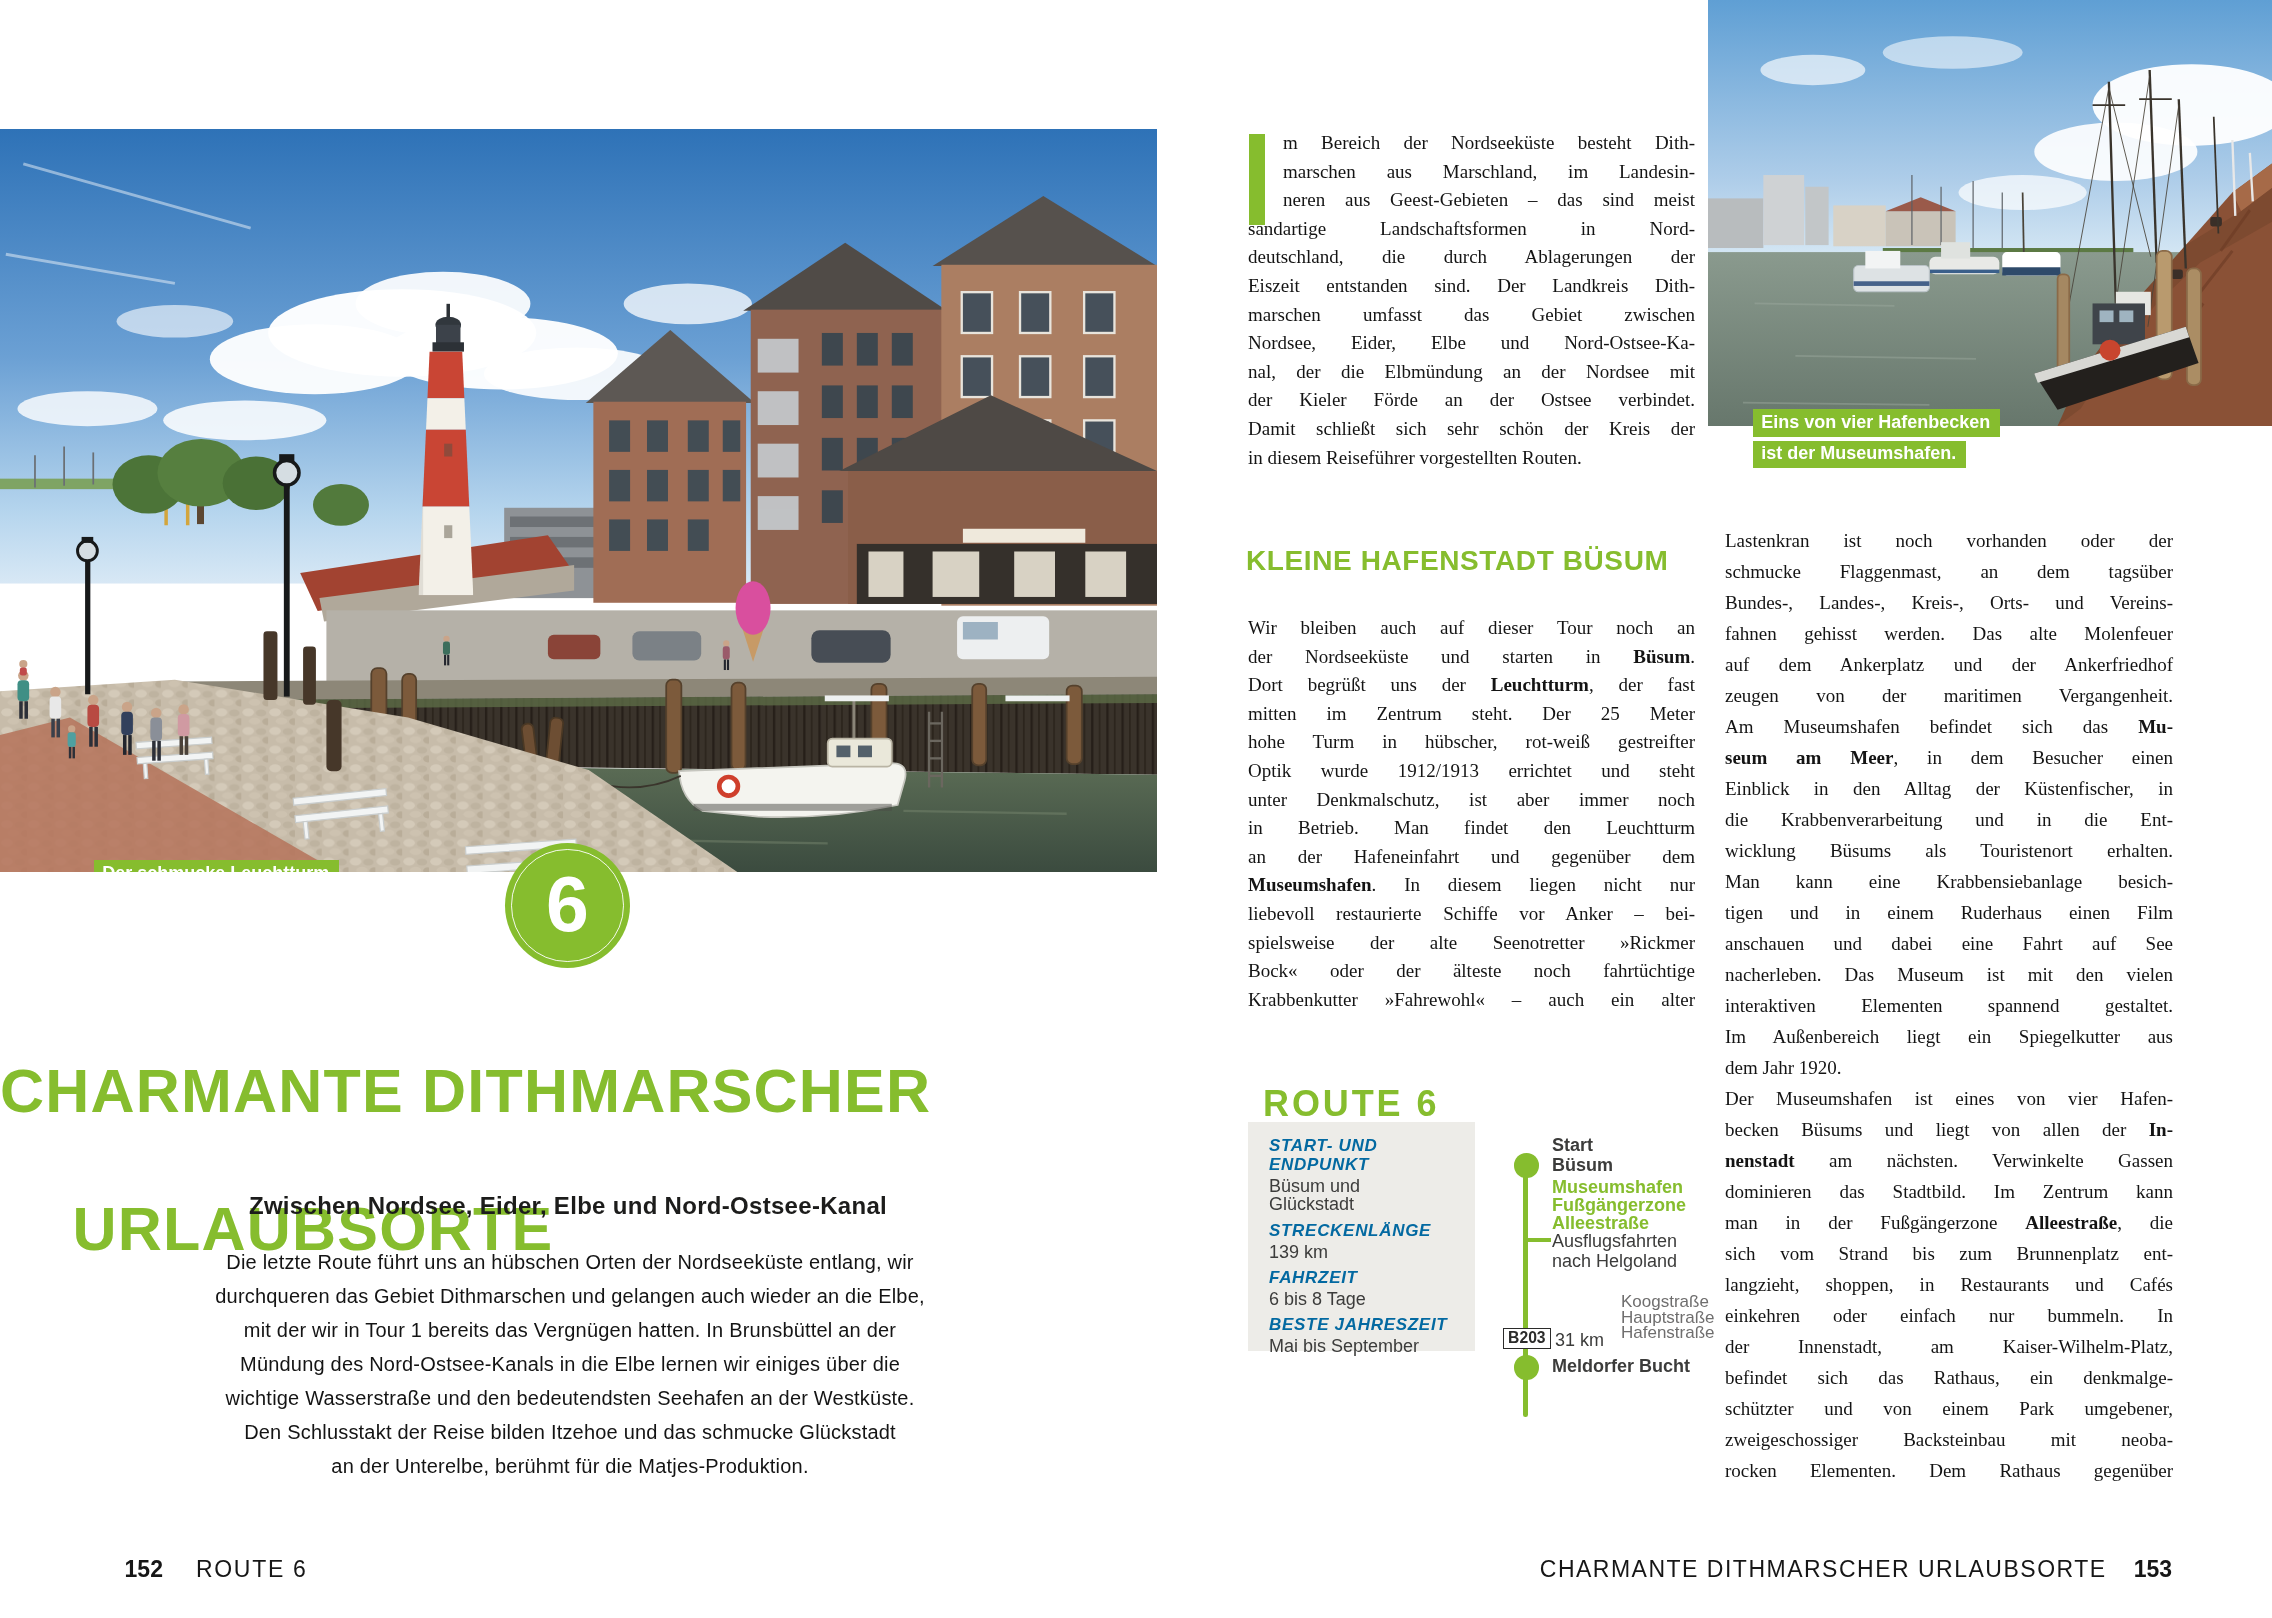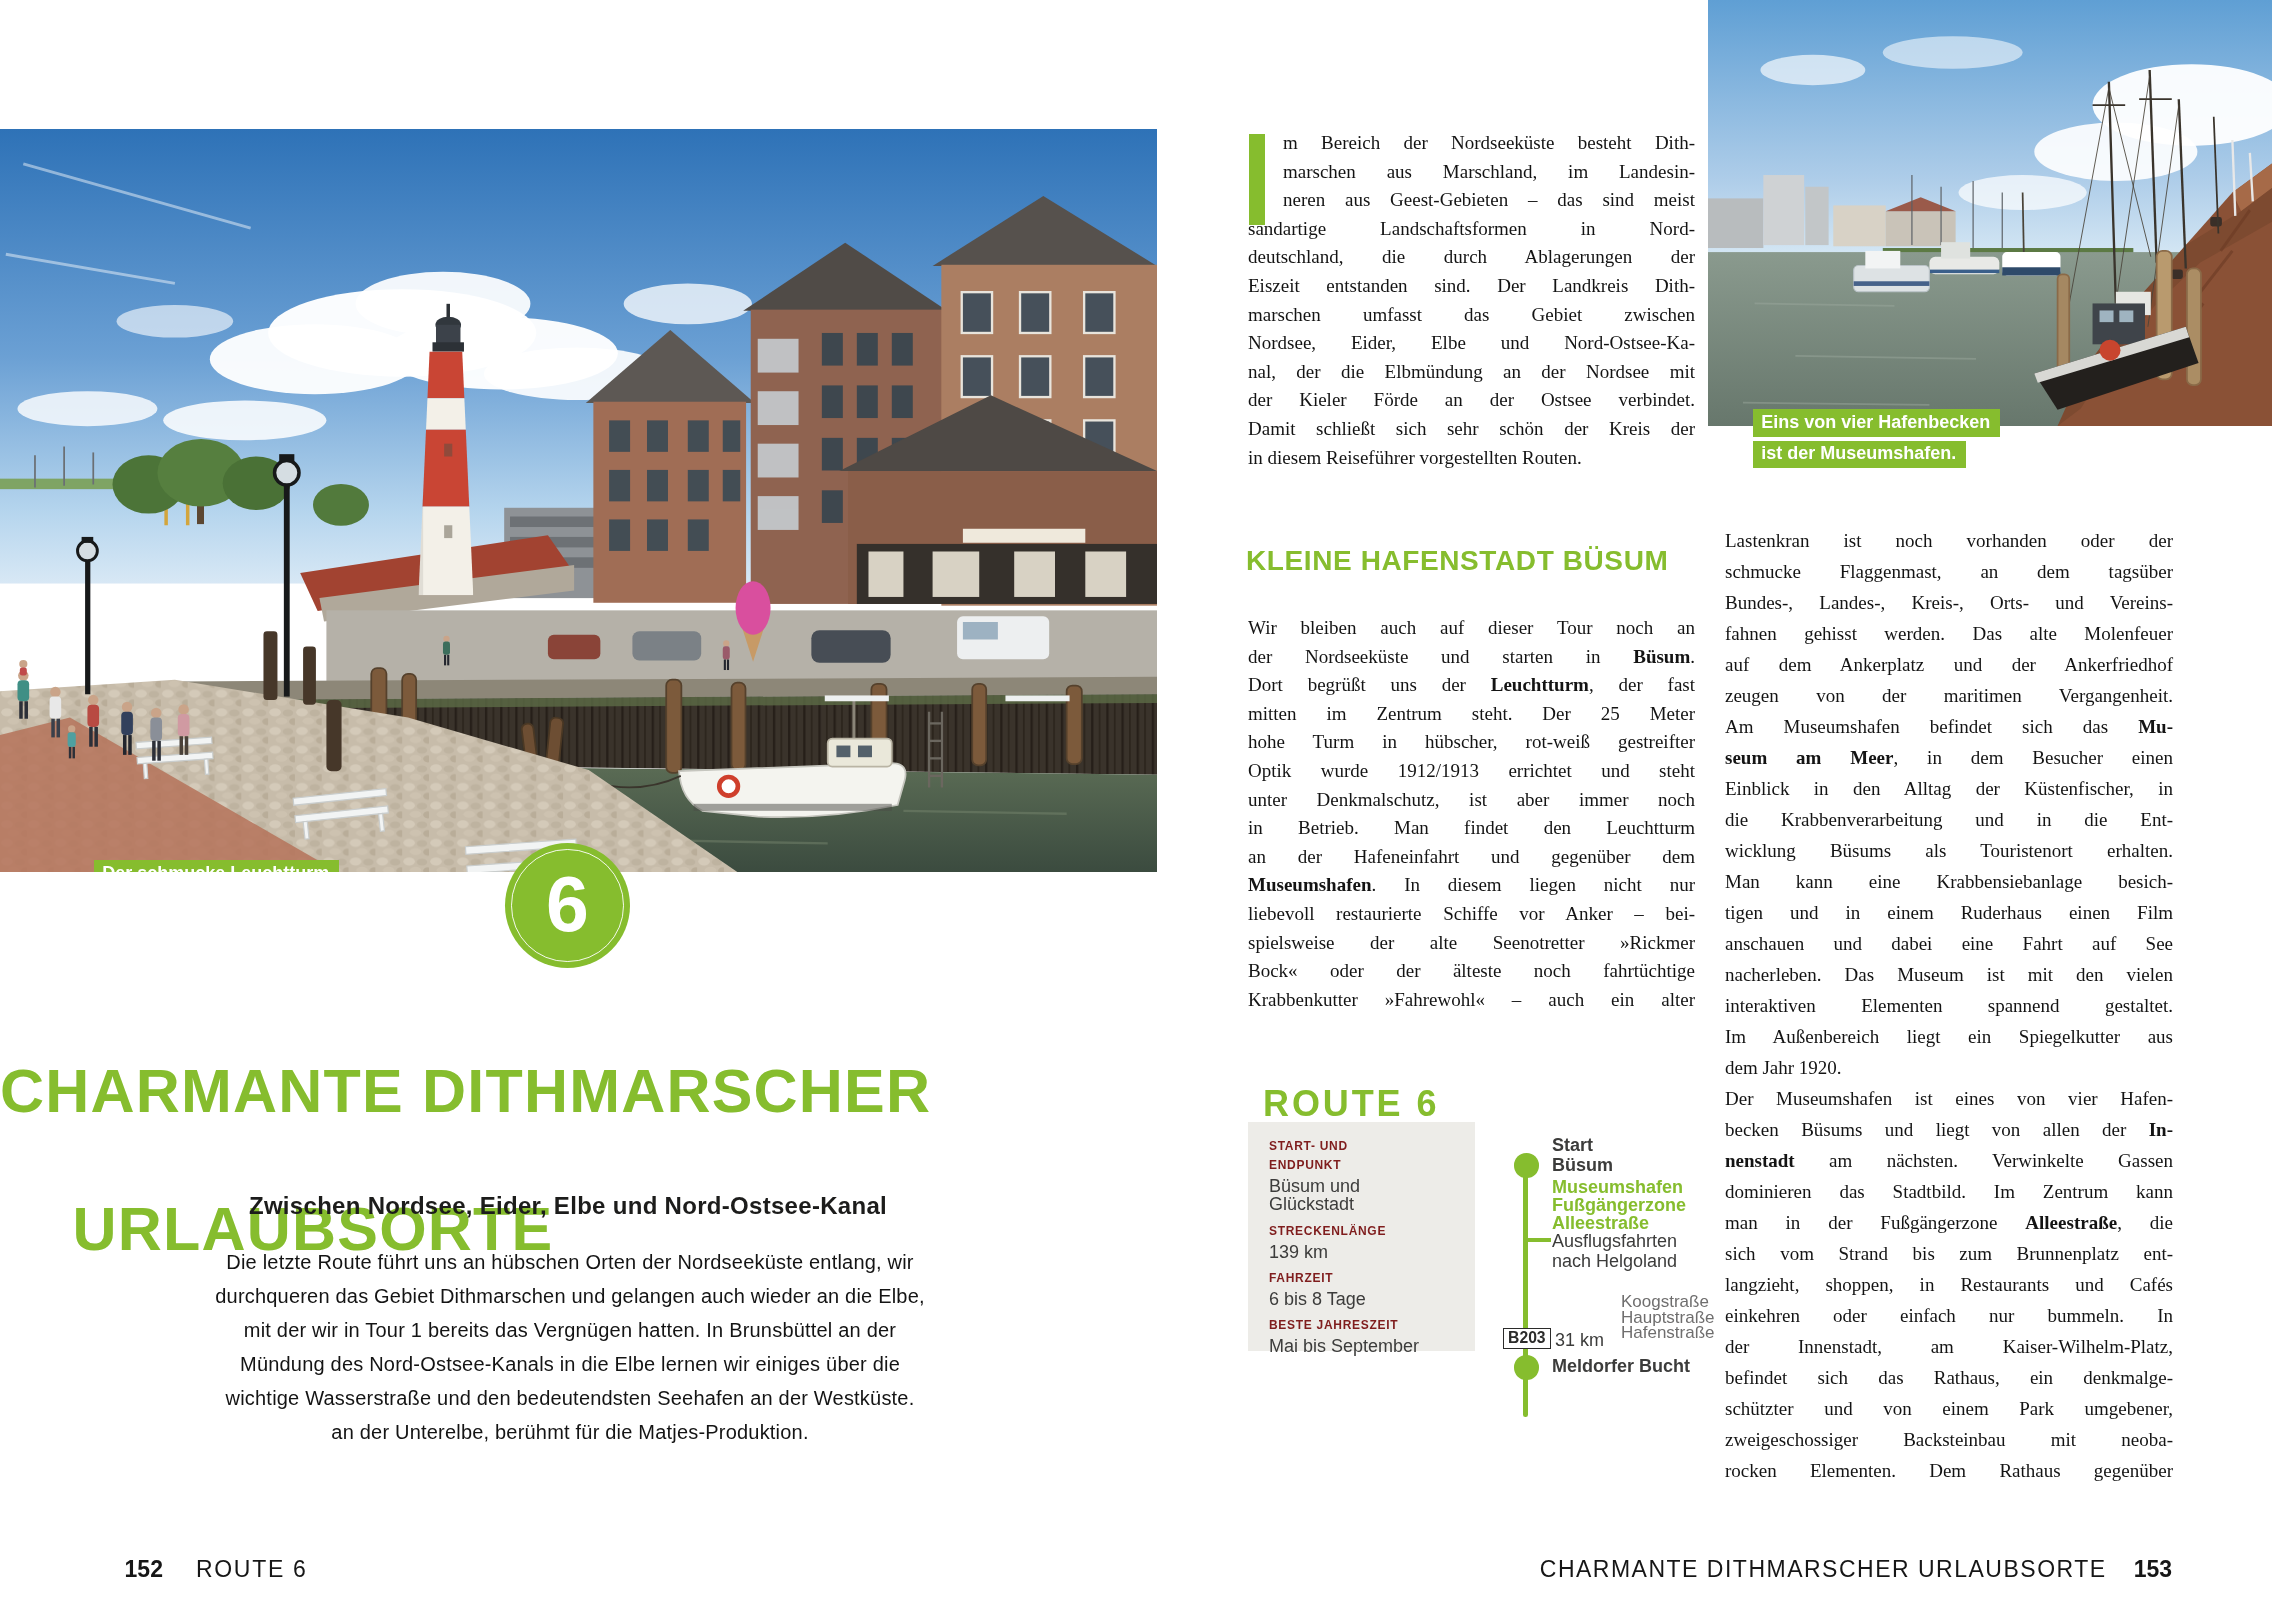--- a/index.html
+++ b/index.html
@@ -58,21 +58,21 @@
 
   #sec-heading{position:absolute;left:1246px;top:545px;color:var(--green);font-weight:bold;
                font-size:28px;line-height:31.5px;letter-spacing:0.6px;white-space:pre;}
   #route-heading{position:absolute;left:1263px;top:1083px;color:var(--green);font-weight:bold;
                  font-size:36px;line-height:41px;letter-spacing:2.9px;white-space:pre;}
 
   
   #route-box{position:absolute;left:1248px;top:1122px;width:227px;height:229px;background:var(--boxbg);
              box-sizing:border-box;padding:15px 8.2px 0 21px;}
   #route-box .entry{margin-bottom:7.6px;}
-  #route-box .lbl div{font-size:12px;font-weight:bold;color:#7f1d1d;line-height:18.7px;letter-spacing:0.7px;white-space:pre;}
+  #route-box .lbl div{font-size:17px;font-weight:bold;color:#0369a1;line-height:18.7px;letter-spacing:0.7px;white-space:pre;font-style:italic;}
   #route-box .val div{font-size:18px;color:#3c3c3b;line-height:18.7px;white-space:pre;}
   #route-box .val{margin-top:2.3px;}
 
   
   .dg{position:absolute;white-space:pre;}
   #dg-line{left:1523px;top:1160px;width:4.7px;height:257px;background:var(--green);border-radius:2.3px;}
   .dg-dot{position:absolute;width:24.5px;height:24.5px;border-radius:50%;background:var(--green);}
   #dg-dot1{left:1514px;top:1153px;}
   #dg-dot2{left:1514px;top:1355px;}
   #dg-tick{left:1526px;top:1238px;width:24.5px;height:4.1px;background:var(--green);}
@@ -415,20 +415,21 @@
     <span>URLAUBSORTE</span></h1>
 
   <h2 id="subtitle">Zwischen Nordsee, Eider, Elbe und Nord-Ostsee-Kanal</h2>
 
   <div id="intro">
       <div class="introline"><span>Die letzte Route führt uns an hübschen Orten der Nordseeküste entlang, wir</span></div>
       <div class="introline"><span>durchqueren das Gebiet Dithmarschen und gelangen auch wieder an die Elbe,</span></div>
       <div class="introline"><span>mit der wir in Tour 1 bereits das Vergnügen hatten. In Brunsbüttel an der</span></div>
       <div class="introline"><span>Mündung des Nord-Ostsee-Kanals in die Elbe lernen wir einiges über die</span></div>
       <div class="introline"><span>wichtige Wasserstraße und den bedeutendsten Seehafen an der Westküste.</span></div>
+      <div class="introline"><span>Den Schlusstakt der Reise bilden Itzehoe und das schmucke Glückstadt</span></div>
       <div class="introline"><span>an der Unterelbe, berühmt für die Matjes-Produktion.</span></div>
     </div>
 
   <footer class="folio" id="folio-left">
     <span class="pagenum">152</span><span class="folabel">ROUTE 6</span>
   </footer>
 
   <figure class="photo" id="photo-right" style="margin:0;">
     <svg viewBox="0 0 968 730" preserveAspectRatio="none">
       <defs>

